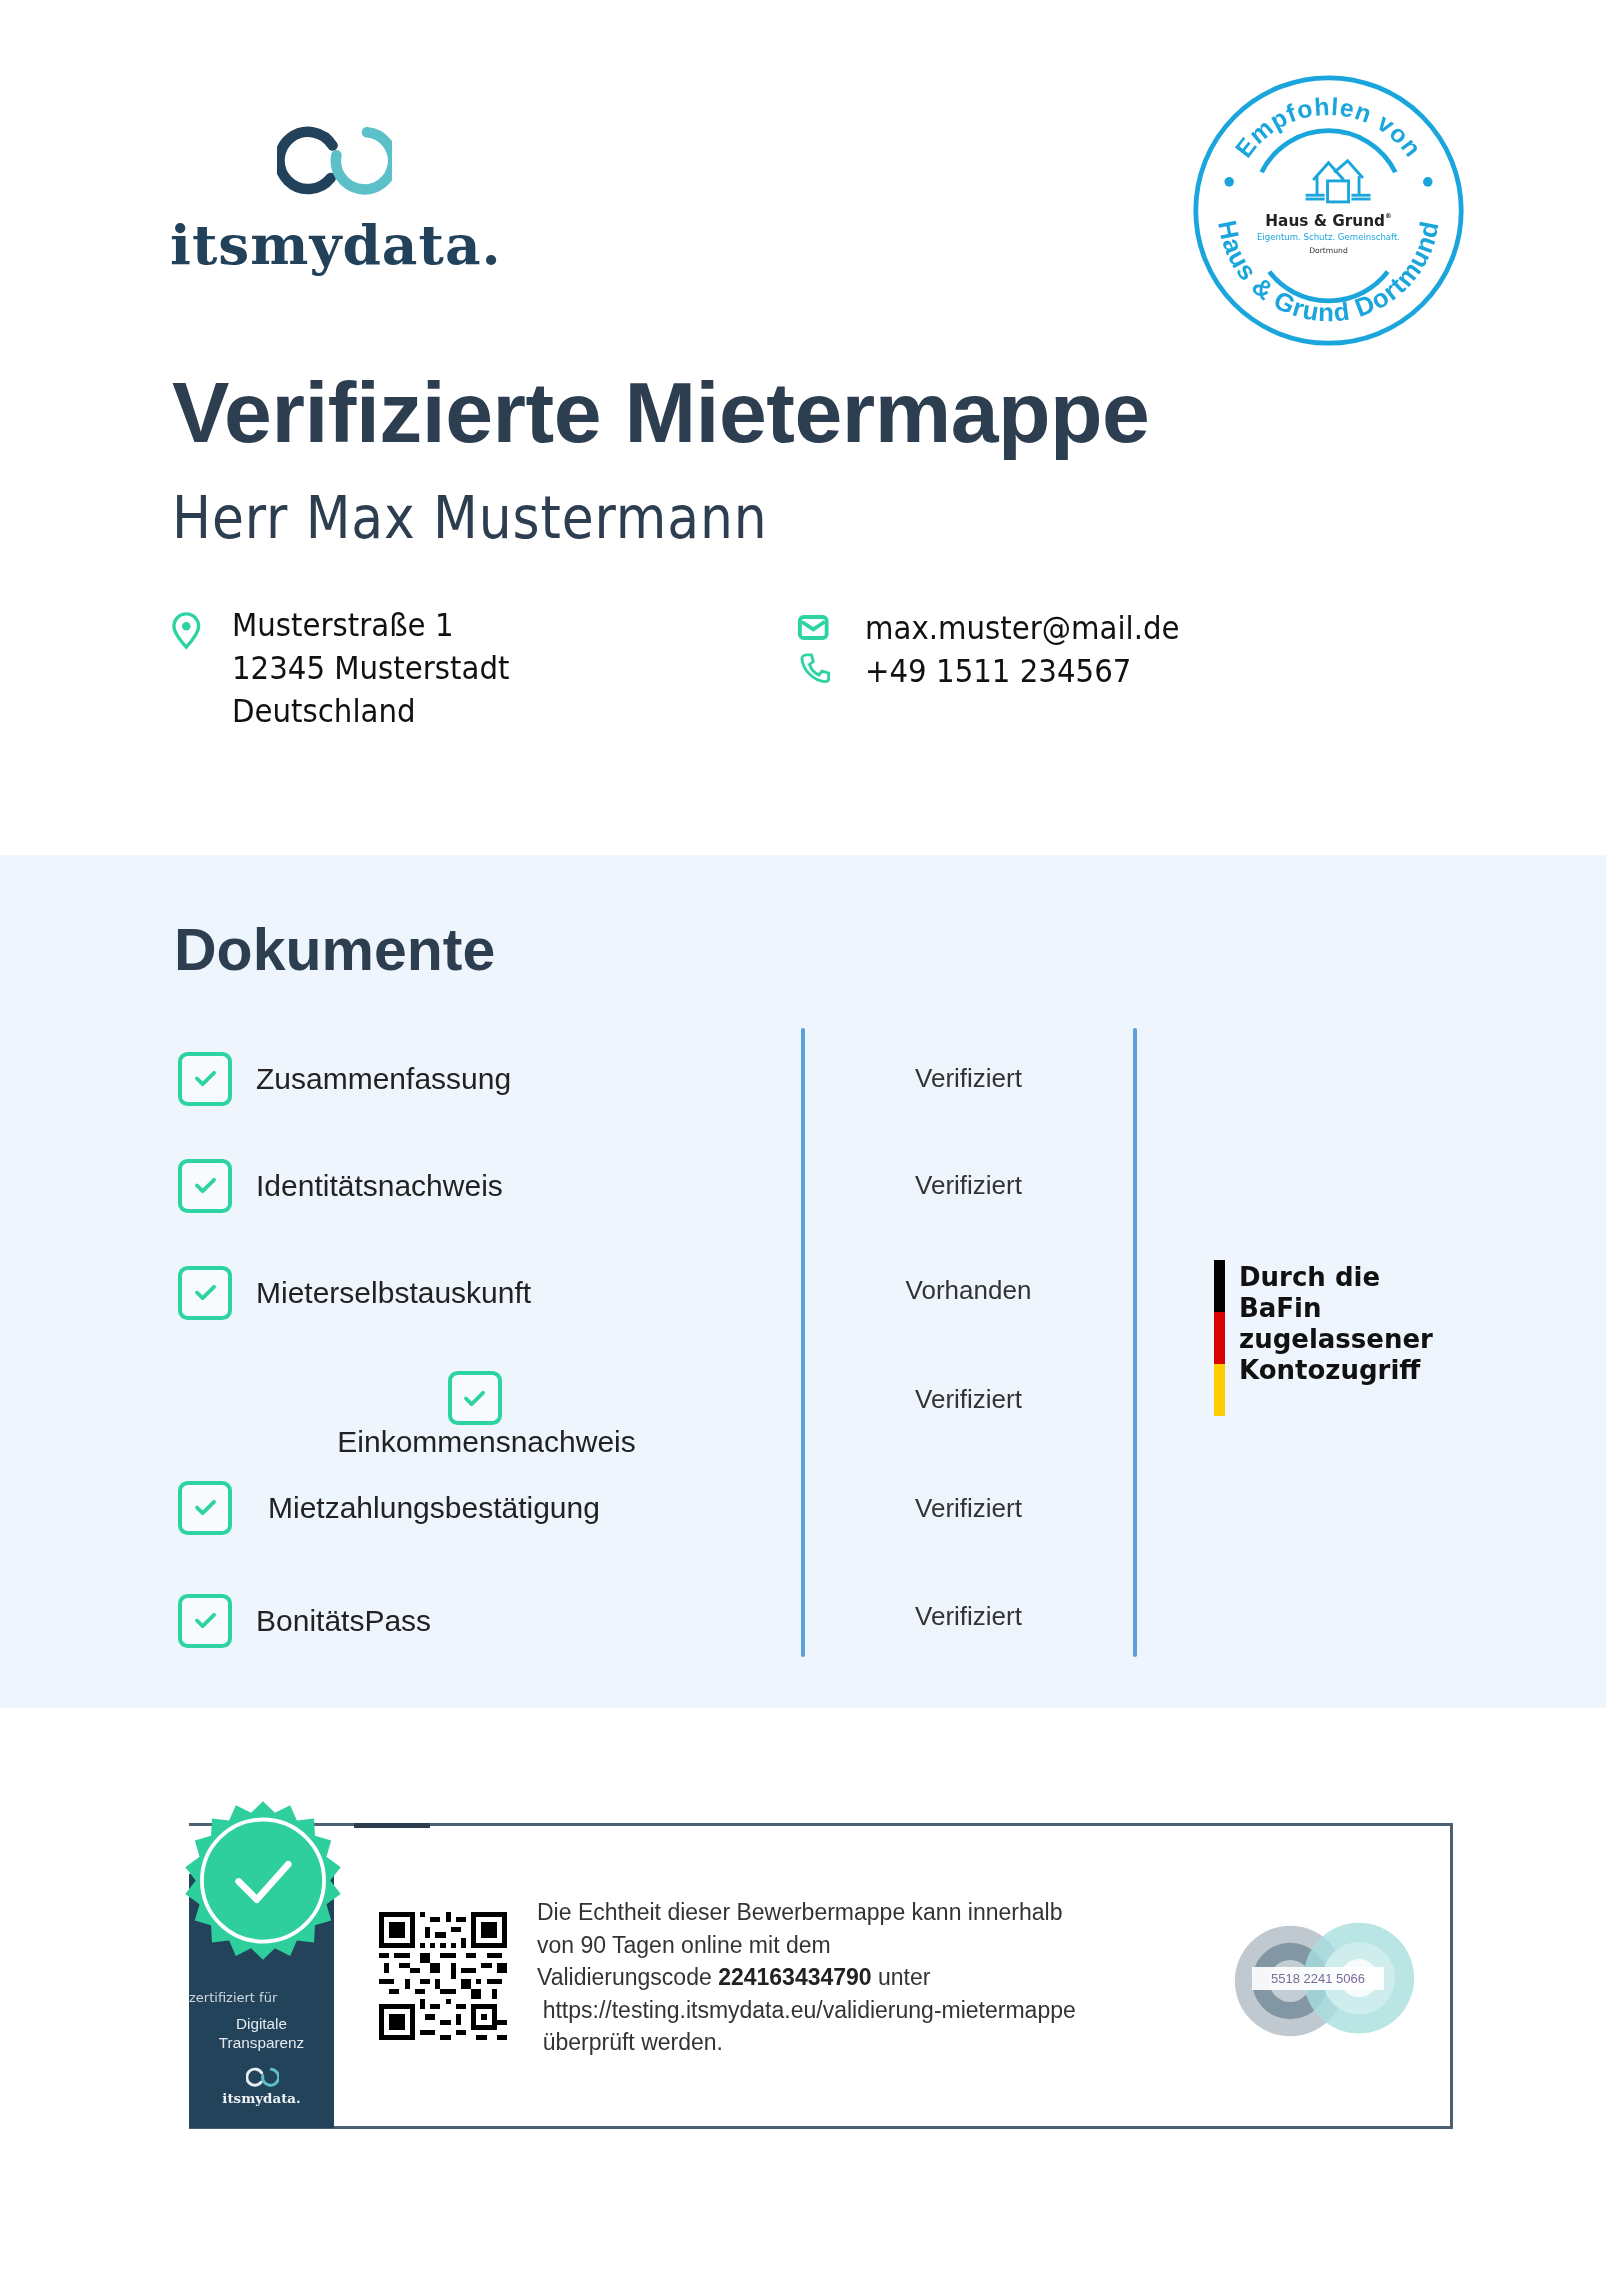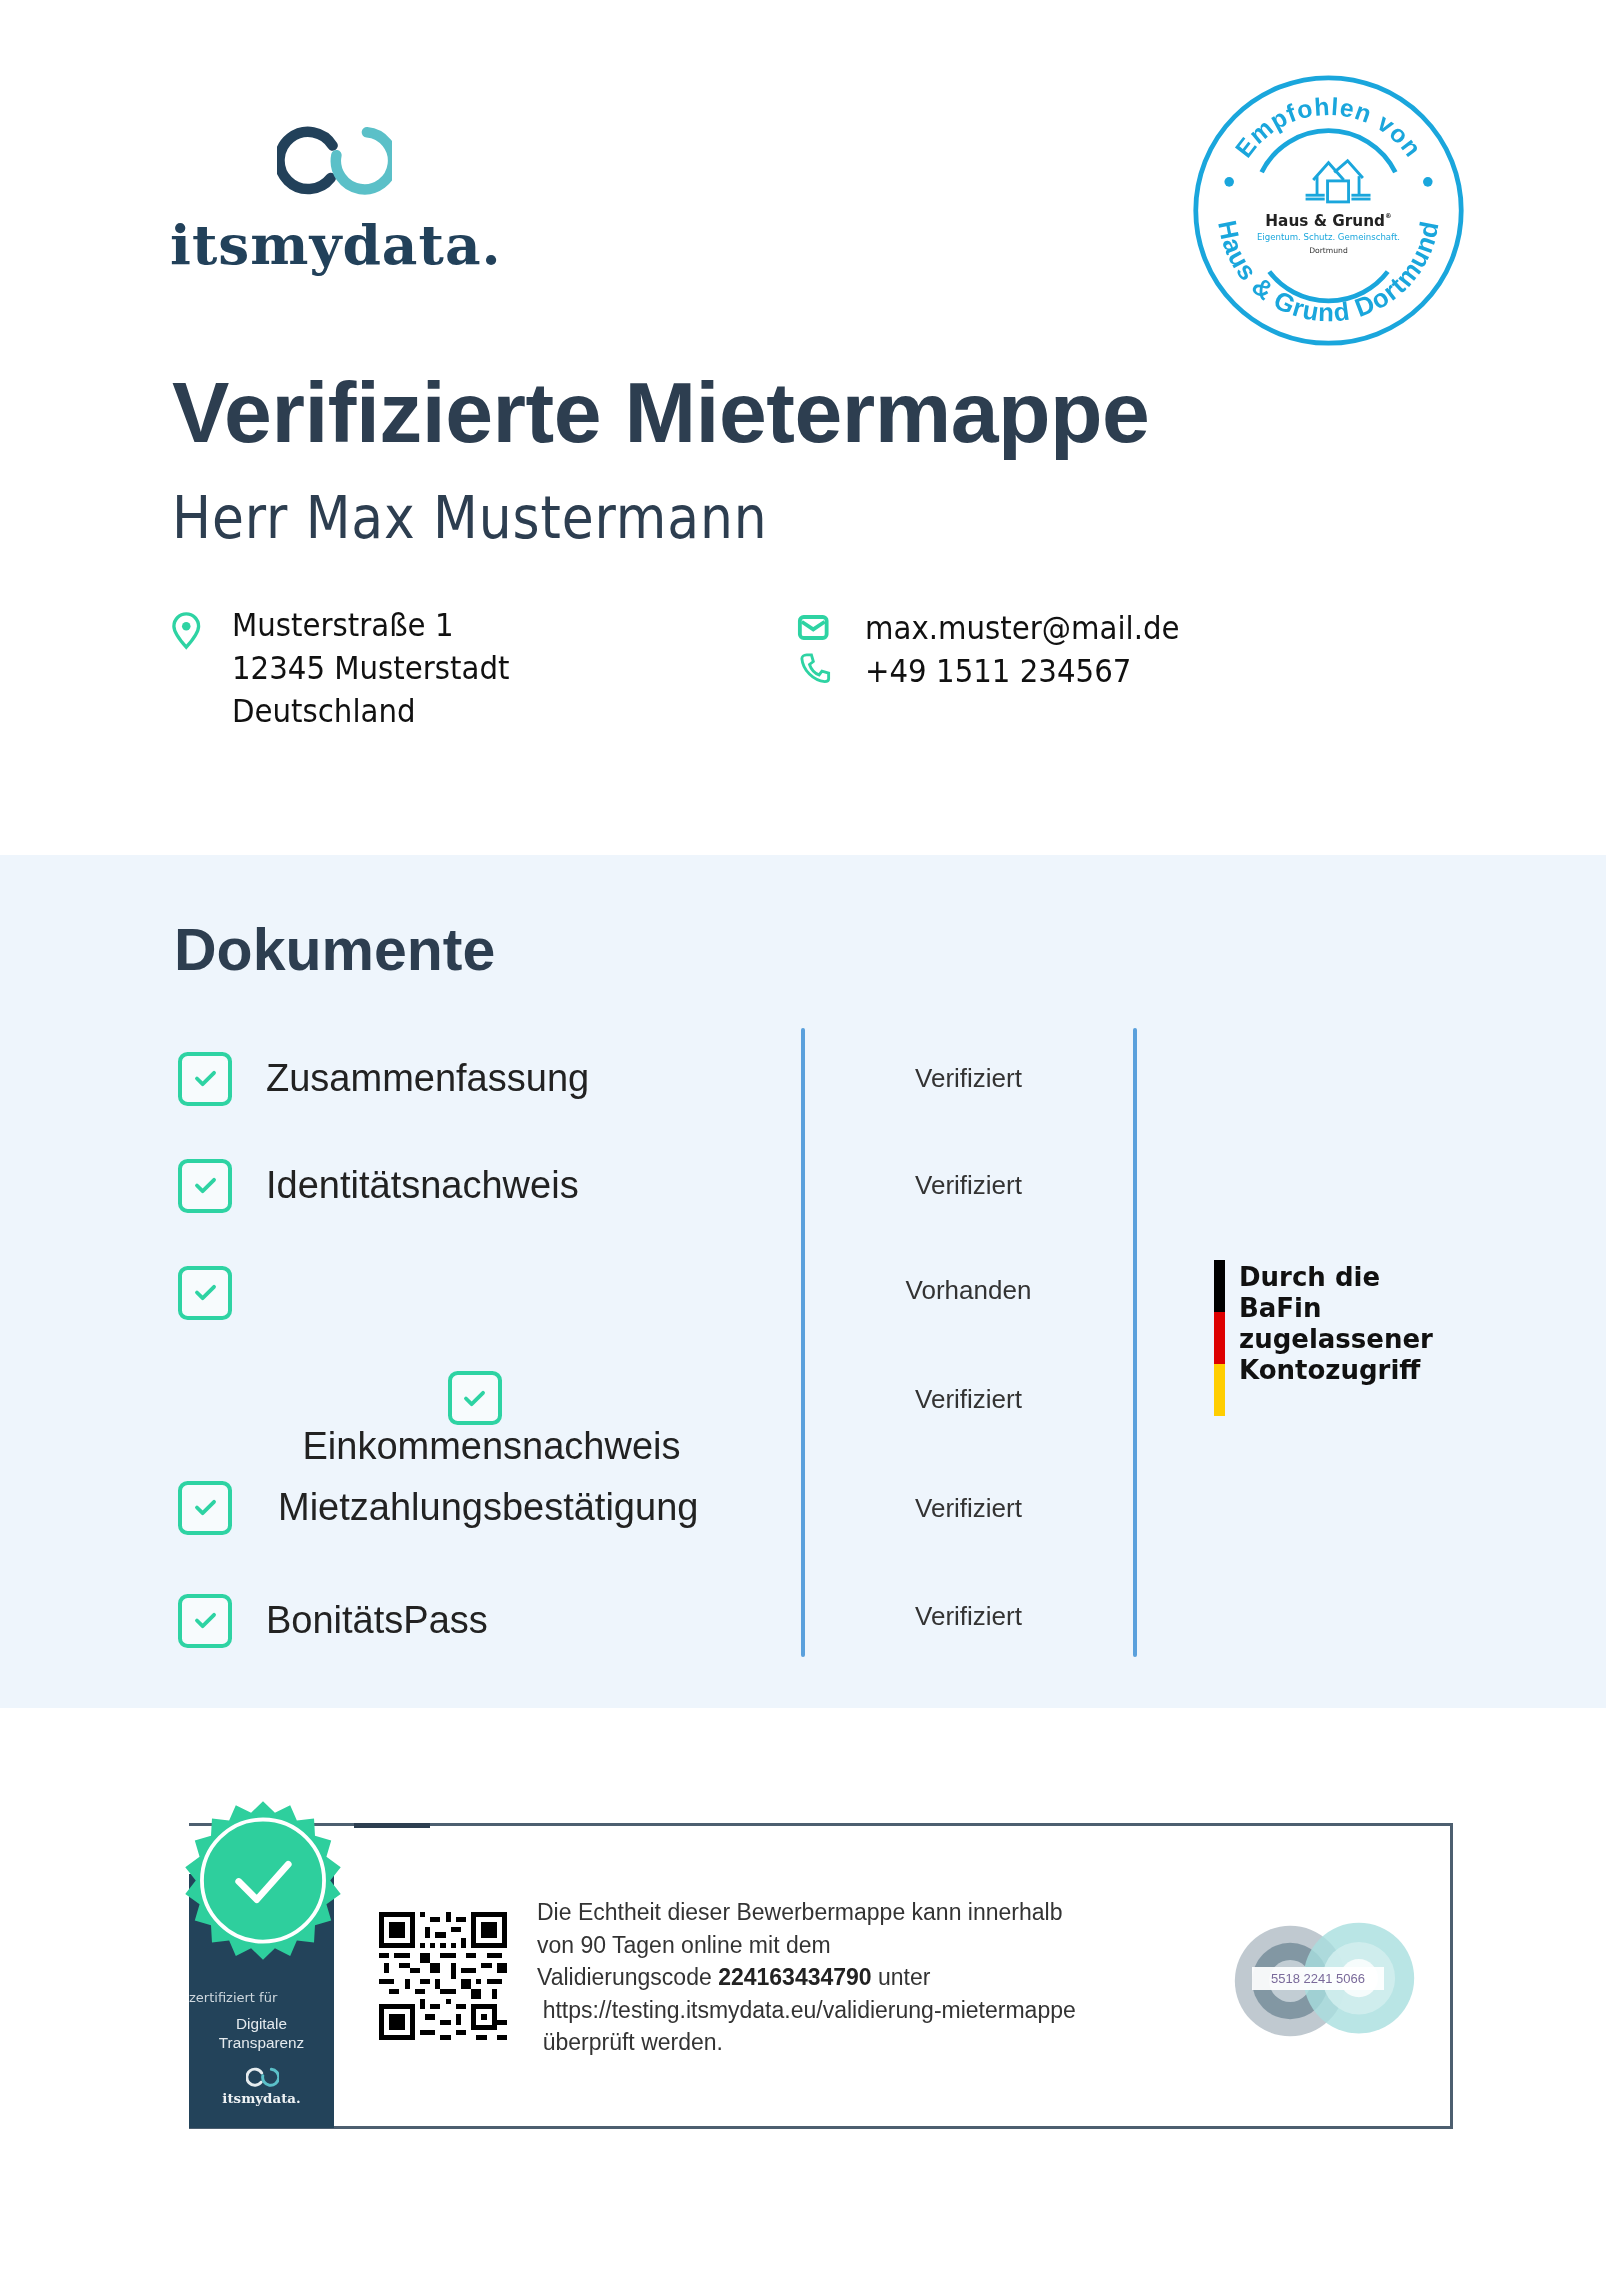--- a/index.html
+++ b/index.html
@@ -27,21 +27,21 @@
   .ico-pin { left: 170px; top: 612px; width: 32.5px; height: 38px; }
   .ico-mail { left: 797px; top: 614px; width: 32.5px; height: 27px; }
   .ico-phone { left: 799px; top: 652px; width: 32.5px; height: 32.5px; }
 
   
   .docs-section { left: 0; top: 855px; width: 1607px; height: 853px; background: #eef5fc; }
   .docs-heading { left: 174px; top: 916px; font-family: "Liberation Sans", sans-serif; font-weight: bold; font-size: 59px; color: #2d3e50; }
 
   .doc-row { position: absolute; left: 178px; height: 57px; width: 593px; display: flex; align-items: center; }
   .checkbox { width: 54px; height: 54px; border: 4.8px solid #2ed3a3; border-radius: 9.6px; display: flex; align-items: center; justify-content: center; background: #f7fbfd; flex-shrink: 0; }
-  .doc-label { margin-left: 34px; font-family: "Liberation Sans", sans-serif; font-size: 38px; color: #222; white-space: nowrap; }
+  .doc-label { margin-left: 24px; font-family: "Liberation Sans", sans-serif; font-size: 30px; color: #222; white-space: nowrap; }
 
   .status { position: absolute; width: 325px; left: 806px; text-align: center; font-family: "Liberation Sans", sans-serif; font-size: 26px; color: #333; }
 
   .divider { position: absolute; width: 3.8px; top: 1028px; height: 629px; background: #5aa0dc; border-radius: 1.9px; }
 
   .bafin { left: 1214px; top: 1260px; }
   .bafin-flag { position: absolute; left: 0; top: 0; width: 10.5px; height: 155px; }
   .bafin-flag div { height: 52px; }
   .bafin-text { position: absolute; left: 25px; top: 1.9px; font-family: "DejaVu Sans", sans-serif; font-weight: bold; font-size: 26px; line-height: 31px; color: #111; white-space: nowrap; }
 
@@ -155,20 +155,21 @@
   <span class="doc-label">Identitätsnachweis</span>
 </div>
 <div class="status" style="top:1170px;">Verifiziert</div>
 
 <div class="doc-row" style="top:1264px;">
   <div class="checkbox">
     <svg width="25" height="19" viewBox="0 0 26 20">
         <polyline points="4,10 10,16 22,4" fill="none" stroke="#2ed3a3" stroke-width="4" stroke-linecap="round" stroke-linejoin="round"></polyline>
       </svg>
   </div>
+  <span class="doc-label">Mieterselbstauskunft</span>
 </div>
 <div class="status" style="top:1275px;">Vorhanden</div>
 
 <div class="doc-row" style="top:1371px;flex-direction:column;">
   <div class="checkbox">
     <svg width="25" height="19" viewBox="0 0 26 20">
         <polyline points="4,10 10,16 22,4" fill="none" stroke="#2ed3a3" stroke-width="4" stroke-linecap="round" stroke-linejoin="round"></polyline>
       </svg>
   </div>
   <span class="doc-label">Einkommensnachweis</span>

